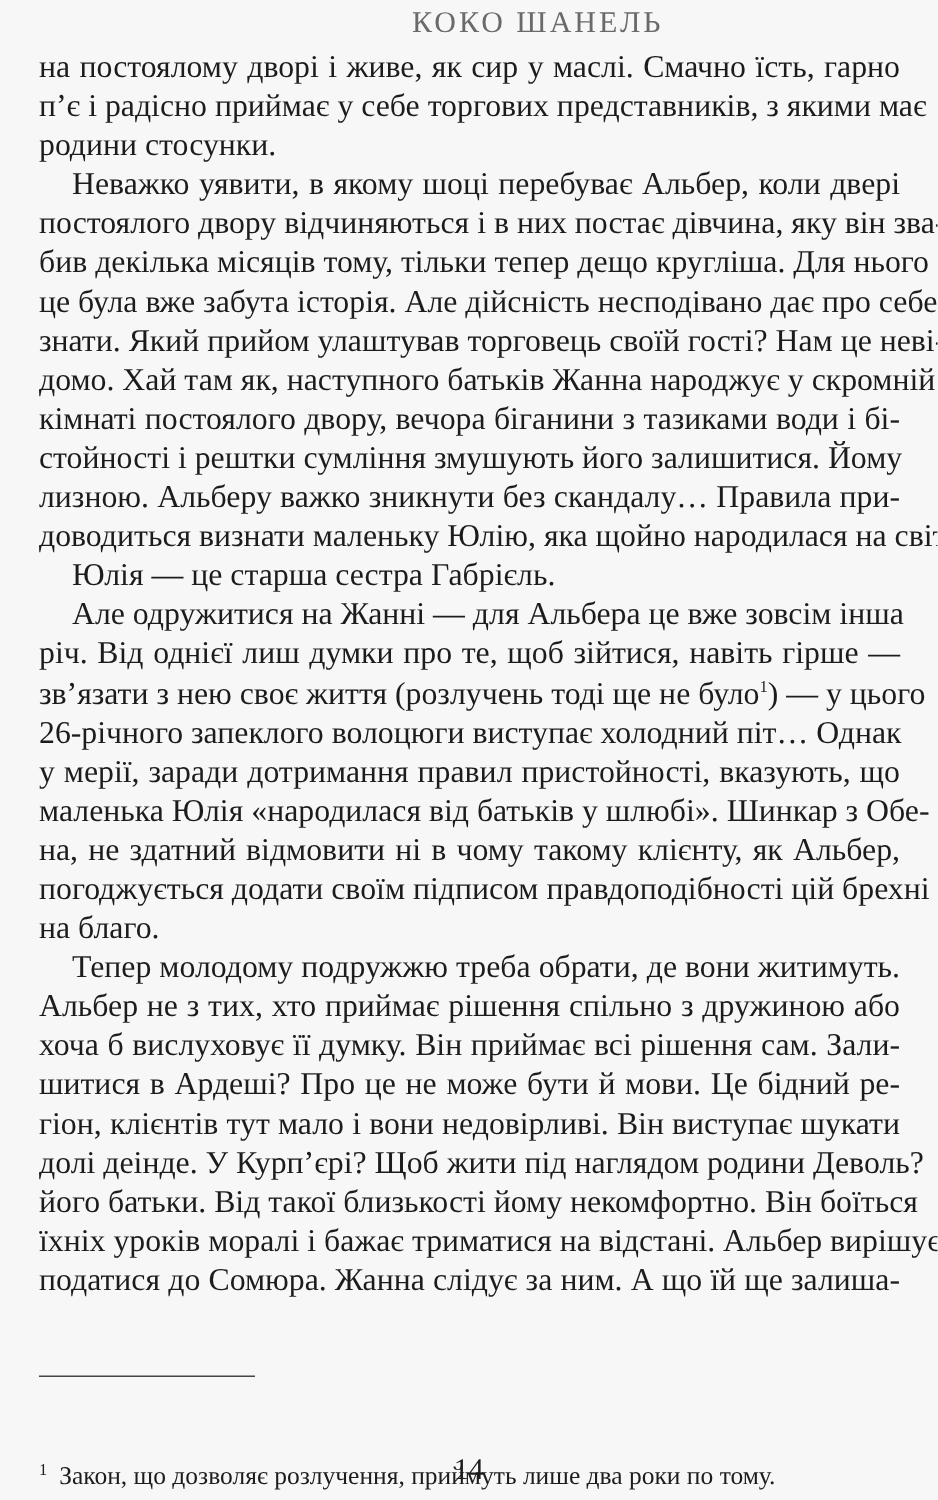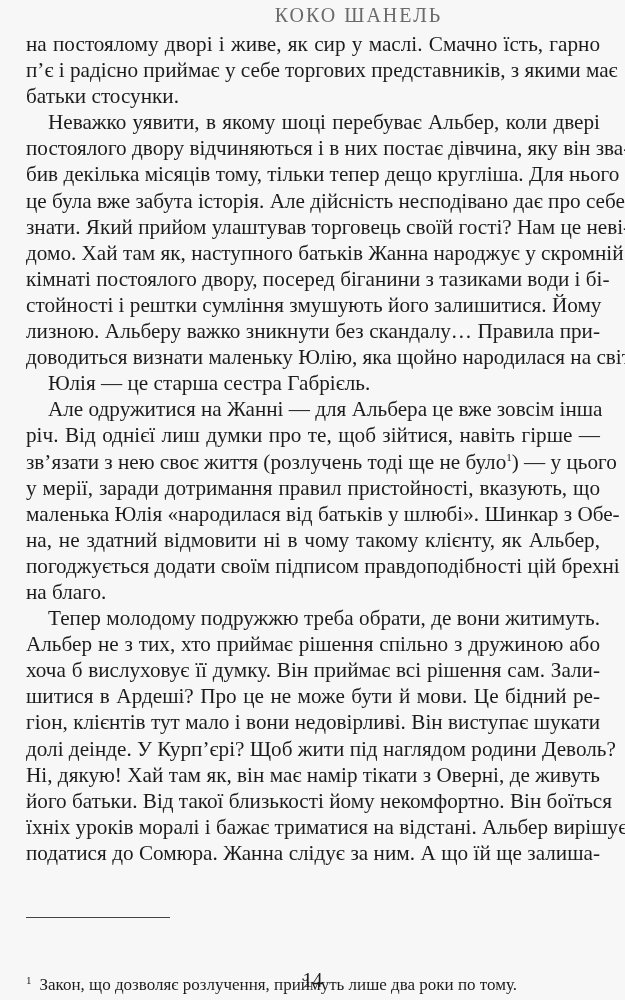--- a/index.html
+++ b/index.html
@@ -50,47 +50,47 @@
   }
 </style>
 </head>
 <body>
 
 <div class="running-head">КОКО ШАНЕЛЬ</div>
 
 <div class="body-text">
   <span class="line">на постоялому дворі і живе, як сир у маслі. Смачно їсть, гарно</span>
   <span class="line">п’є і радісно приймає у себе торгових представників, з якими має</span>
-  <span class="line last">батьки стосунки.</span>
+  <span class="line last">родини стосунки.</span>
   <span class="line indent">Неважко уявити, в якому шоці перебуває Альбер, коли двері</span>
   <span class="line">постоялого двору відчиняються і в них постає дівчина, яку він зва-</span>
   <span class="line">бив декілька місяців тому, тільки тепер дещо кругліша. Для нього</span>
   <span class="line">це була вже забута історія. Але дійсність несподівано дає про себе</span>
   <span class="line">знати. Який прийом улаштував торговець своїй гості? Нам це неві-</span>
   <span class="line">домо. Хай там як, наступного батьків Жанна народжує у скромній</span>
-  <span class="line">кімнаті постоялого двору, посеред біганини з тазиками води і бі-</span>
+  <span class="line">кімнаті постоялого двору, вечора біганини з тазиками води і бі-</span>
   <span class="line">стойності і рештки сумління змушують його залишитися. Йому</span>
   <span class="line">лизною. Альберу важко зникнути без скандалу… Правила при-</span>
   <span class="line">доводиться визнати маленьку Юлію, яка щойно народилася на світ.</span>
   <span class="line indent last">Юлія — це старша сестра Габрієль.</span>
   <span class="line indent">Але одружитися на Жанні — для Альбера це вже зовсім інша</span>
   <span class="line">річ. Від однієї лиш думки про те, щоб зійтися, навіть гірше —</span>
   <span class="line"><span>зв’язати з нею своє життя (розлучень тоді ще не було</span><sup>1</sup><span>) — у цього</span></span>
+  <span class="line">26-річного запеклого волоцюги виступає холодний піт… Однак</span>
   <span class="line">у мерії, заради дотримання правил пристойності, вказують, що</span>
   <span class="line">маленька Юлія «народилася від батьків у шлюбі». Шинкар з Обе-</span>
   <span class="line">на, не здатний відмовити ні в чому такому клієнту, як Альбер,</span>
   <span class="line">погоджується додати своїм підписом правдоподібності цій брехні</span>
   <span class="line last">на благо.</span>
   <span class="line indent">Тепер молодому подружжю треба обрати, де вони житимуть.</span>
   <span class="line">Альбер не з тих, хто приймає рішення спільно з дружиною або</span>
   <span class="line">хоча б вислуховує її думку. Він приймає всі рішення сам. Зали-</span>
   <span class="line">шитися в Ардеші? Про це не може бути й мови. Це бідний ре-</span>
   <span class="line">гіон, клієнтів тут мало і вони недовірливі. Він виступає шукати</span>
   <span class="line">долі деінде. У Курп’єрі? Щоб жити під наглядом родини Деволь?</span>
-  <span class="line">Ні, дякую! Хай там як, він має намір тікати з Оверні, де живуть</span>
   <span class="line">його батьки. Від такої близькості йому некомфортно. Він боїться</span>
   <span class="line">їхніх уроків моралі і бажає триматися на відстані. Альбер вирішує</span>
   <span class="line">податися до Сомюра. Жанна слідує за ним. А що їй ще залиша-</span>
 </div>
 
 <div class="fn-rule"></div>
 <div class="footnote">
   <span class="fn-mark">1</span><span>Закон, що дозволяє розлучення, приймуть лише два роки по тому.</span>
 </div>
 

